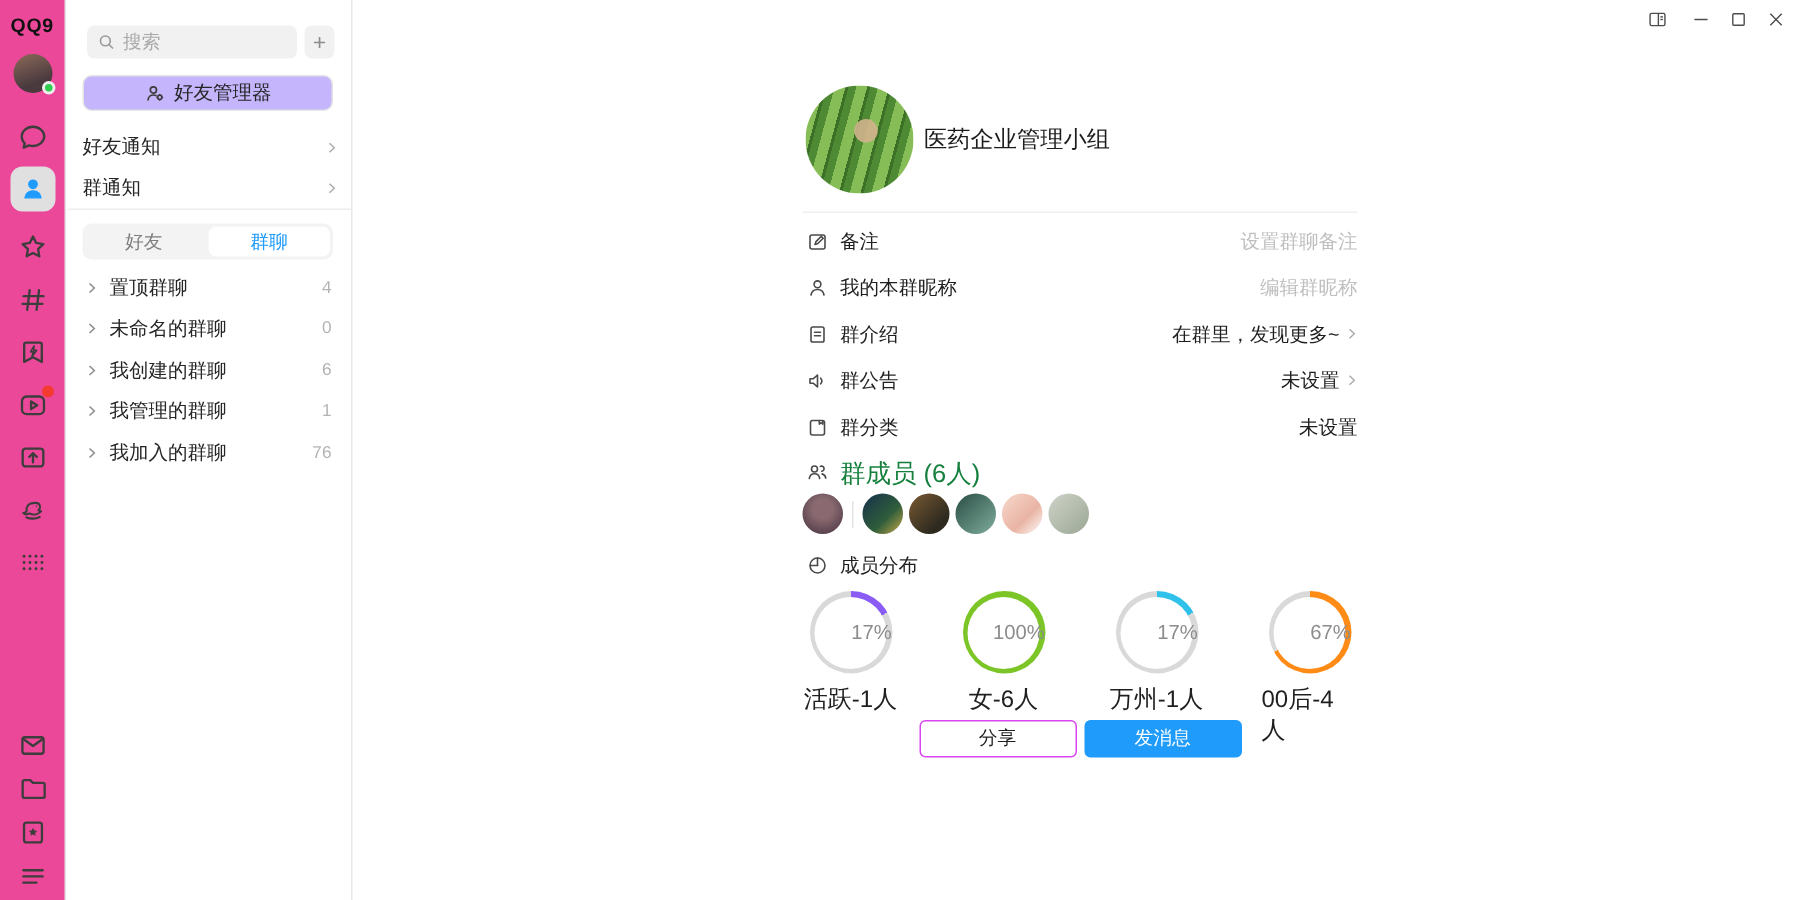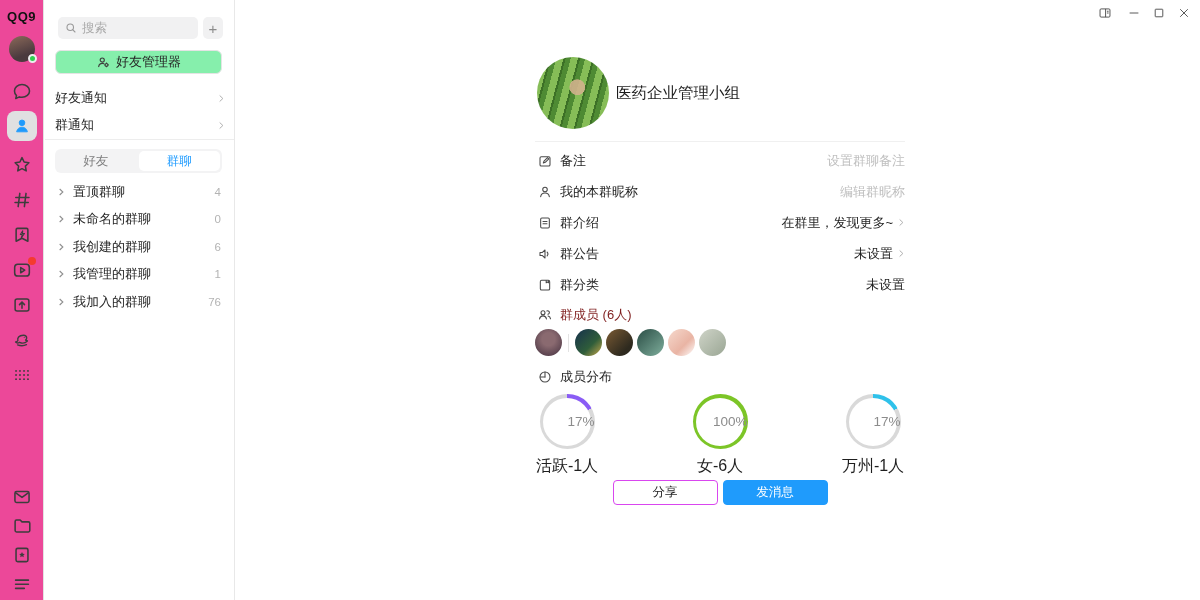--- a/index.html
+++ b/index.html
@@ -36,21 +36,21 @@
   .search { position:absolute; left:13px; top:17px; width:140px; height:22px;
             background:#f1f1f2; border-radius:5px; display:flex; align-items:center; padding:0 7px; }
   .search svg { width:12px; height:12px; color:#9a9a9a; flex:none; }
   .search input { border:none; outline:none; background:transparent; width:100%;
                   font-size:12.5px; margin-left:5px; color:#333;
                   font-family:"Liberation Sans","DejaVu Sans",sans-serif; }
   .search input::placeholder { color:#a9a9a9; }
   .plusbtn { position:absolute; left:158px; top:17px; width:20px; height:22px;
              background:#f1f1f2; border-radius:5px; color:#8b8b8b; font-size:15px;
              display:flex; align-items:center; justify-content:center; cursor:pointer; border:none; }
-  .fmbtn { position:absolute; left:10px; top:50px; width:167px; height:24px; background:#86efac;
+  .fmbtn { position:absolute; left:10px; top:50px; width:167px; height:24px; background:#c4b5fd;
            border:1px solid #e4e4e4; border-radius:6px; display:flex; align-items:center;
            justify-content:center; gap:5px; font-size:13px; color:#262626; cursor:pointer; }
   .fmbtn svg { width:15px; height:15px; color:#3d3d3d; }
   .notify { position:absolute; left:10px; width:170px; height:26px; display:flex;
             align-items:center; font-size:13px; color:#262626; cursor:pointer; }
   .notify .chev { margin-left:auto; }
   .chev svg { width:8px; height:11px; color:#a9a9a9; }
   .pdivider { position:absolute; left:0; top:139px; width:100%; height:1px; background:#ededed; }
   .tabs { position:absolute; left:10px; top:149px; width:167px; height:24px;
           background:#f3f3f4; border-radius:6px; display:flex; }
@@ -79,21 +79,21 @@
 
   .rows { position:absolute; left:535px; top:146px; width:370px; }
   .irow { height:30.8px; display:flex; align-items:center; cursor:pointer; }
   .irow > svg { width:16px; height:16px; color:#4a4a4a; margin:0 7px 0 2px; flex:none; }
   .irow .lbl { font-size:13px; color:#1f1f1f; }
   .irow .val { margin-left:auto; font-size:13px; color:#1f1f1f; }
   .irow .val.muted { color:#bfbfbf; }
   .irow .chev { margin-left:4px; display:flex; }
 
   .mlabel { position:absolute; left:535px; top:300px; width:370px; height:30px;
-            display:flex; align-items:center; font-size:13px; color:#7f1d1d; }
+            display:flex; align-items:center; font-size:17px; color:#15803d; }
   .mlabel svg { width:16px; height:16px; color:#4a4a4a; margin:0 7px 0 2px; }
   .avstrip { position:absolute; left:535px; top:329px; display:flex; align-items:center; gap:4px; }
   .mav { width:27px; height:27px; border-radius:50%; cursor:pointer; }
   .avsep { width:1px; height:18px; background:#e3e3e3; margin:0 2px; }
   .av1 { background:radial-gradient(circle at 50% 38%,#8a6a70 0 30%,#5c4450 75%); }
   .av2 { background:linear-gradient(135deg,#16304d,#2f5d3a 60%,#caa94b); }
   .av3 { background:linear-gradient(135deg,#7a5a33,#2e2a1f 75%); }
   .av4 { background:linear-gradient(135deg,#2a4d45,#7fae9c); }
   .av5 { background:linear-gradient(135deg,#f6d9cd,#e9b4a4 60%,#ffffff); }
   .av6 { background:linear-gradient(135deg,#cfd4c8,#9aa694); }
@@ -443,18 +443,24 @@
       <span>100%</span>
     </div>
     <div class="dlab">女-6人</div>
   </div>
   <div class="dcol">
     <div class="donut" style="background: conic-gradient(rgb(47, 193, 234) 0deg, rgb(47, 193, 234) 17%, rgb(217, 217, 217) 17%, rgb(217, 217, 217) 100%);">
       <span>17%</span>
     </div>
     <div class="dlab">万州-1人</div>
   </div>
+  <div class="dcol">
+    <div class="donut" style="background: conic-gradient(rgb(255, 139, 23) 0deg, rgb(255, 139, 23) 67%, rgb(217, 217, 217) 67%, rgb(217, 217, 217) 100%);">
+      <span>67%</span>
+    </div>
+    <div class="dlab">00后-4人</div>
+  </div>
 </div>
 
 <div class="btnrow">
   <button class="btn ghost">分享</button>
   <button class="btn primary">发消息</button>
 </div>
 
 </body></html>

